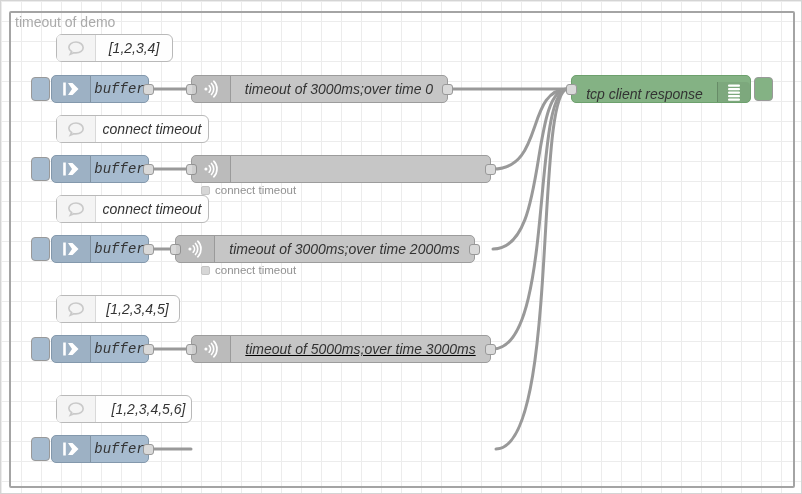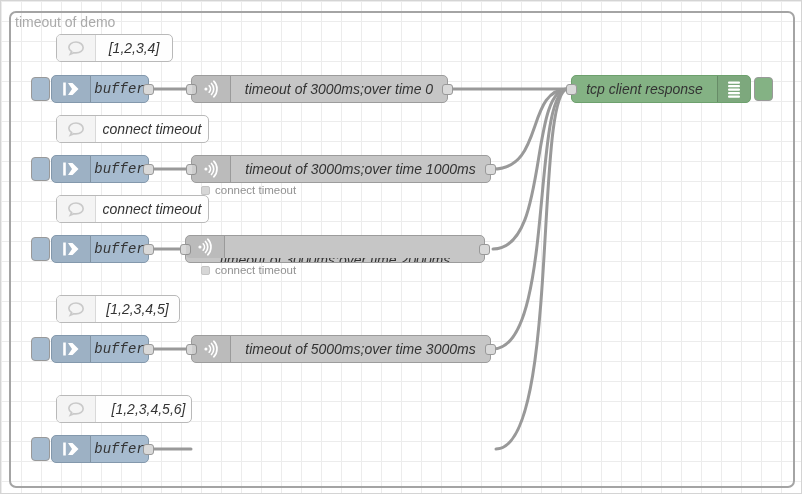--- a/index.html
+++ b/index.html
@@ -6,36 +6,36 @@
   .canvas{
     position:relative;width:802px;height:494px;overflow:hidden;box-sizing:border-box;
     background-color:#ffffff;
     background-image:linear-gradient(to right,#ececec 1px,transparent 1px),
                      linear-gradient(to bottom,#ececec 1px,transparent 1px);
     background-size:20px 20px;
     border:1px solid #d4d4d4;
     font-family:"Liberation Sans",sans-serif;
   }
   .group{position:absolute;left:8px;top:10px;width:786px;height:477px;
-    border:2px solid #a4a4a4;border-radius:7px;box-sizing:border-box;}
+    border:2px solid #a4a4a4;border-radius:2px;box-sizing:border-box;}
   .group-label{position:absolute;left:4px;top:1px;font-size:14px;color:#aaaaaa;white-space:nowrap;}
   svg.wires{position:absolute;left:0;top:0;width:802px;height:494px;}
   .wire{fill:none;stroke:#999999;stroke-width:3;stroke-linecap:round;}
   .node{position:absolute;height:28px;border-radius:5px;border:1px solid #999;
     display:flex;align-items:stretch;box-sizing:border-box;}
   .node .label{flex:1;display:flex;align-items:center;justify-content:center;
     font-size:14px;font-style:italic;color:#333;white-space:nowrap;padding:0 6px;overflow:hidden;}
   .icon-area{width:38px;position:relative;display:flex;align-items:center;justify-content:center;}
   .icon-area.shade{background:rgba(0,0,0,0.05);}
   .icon-area.left{border-right:1px solid rgba(0,0,0,0.18);border-radius:4px 0 0 4px;}
   .icon-area.right{border-left:1px solid rgba(0,0,0,0.18);border-radius:0 4px 4px 0;}
   .inject{background:#a6bbcf;border-color:#8398ac;font-family:Liberation Mono, monospace;}
   .request{background:#c6c6c6;border-color:#9c9c9c;}
-  .debug{background:#84b284;border-color:#6da06d;}
-  .comment{background:#fefefe;border-color:#b9b9b9;}
+  .debug{background:#84b284;border-color:#6da06d;align-items:flex-end;}
+  .comment{background:#fefefe;border-color:#b9b9b9;border-radius:6px;}
   .comment .icon-area{background:#f4f4f4;border-right:1px solid #d9d9d9;border-radius:4px 0 0 4px;}
   .port{position:absolute;width:11px;height:11px;background:#d9d9d9;border:1px solid #999;
     border-radius:3px;top:8px;box-sizing:border-box;}
   .port.in{left:-6px;}
   .port.out{right:-6px;}
   .btn{position:absolute;width:19px;height:24px;border:1px solid #999;border-radius:4px;
     box-sizing:border-box;cursor:pointer;}
   .inject-btn{background:#a6bbcf;}
   .debug-btn{background:#84b284;}
   .status{position:absolute;display:flex;align-items:center;height:12px;
@@ -187,47 +187,46 @@
   <div class="node request" style="left:190px;top:154px;width:300px;">
     <div class="port in"></div>
     <div class="icon-area shade left">
       <svg width="22" height="22" viewBox="0 0 24 24">
           <circle cx="6.5" cy="12" r="1.7" fill="#fff"></circle>
           <path d="M10 8.5 a5 5 0 0 1 0 7" stroke="#fff" stroke-width="1.8" fill="none" stroke-linecap="round"></path>
           <path d="M12.5 6 a8.5 8.5 0 0 1 0 12" stroke="#fff" stroke-width="1.8" fill="none" stroke-linecap="round"></path>
           <path d="M15 3.5 a12 12 0 0 1 0 17" stroke="#fff" stroke-width="1.8" fill="none" stroke-linecap="round"></path>
         </svg>
     </div>
-    <div class="label">timeout of 3000ms;over time 1000ms</div>
     <div class="port out"></div>
   </div>
   <div class="status" style="left:200px;top:183px;">
     <span class="status-dot"></span>
     <span>connect timeout</span>
   </div>
 
-  <div class="node request" style="left:184px;top:234px;width:300px;flex-direction:column;">
+  <div class="node request" style="left:174px;top:234px;width:300px;">
     <div class="port in"></div>
     <div class="icon-area shade left">
       <svg width="22" height="22" viewBox="0 0 24 24">
           <circle cx="6.5" cy="12" r="1.7" fill="#fff"></circle>
           <path d="M10 8.5 a5 5 0 0 1 0 7" stroke="#fff" stroke-width="1.8" fill="none" stroke-linecap="round"></path>
           <path d="M12.5 6 a8.5 8.5 0 0 1 0 12" stroke="#fff" stroke-width="1.8" fill="none" stroke-linecap="round"></path>
           <path d="M15 3.5 a12 12 0 0 1 0 17" stroke="#fff" stroke-width="1.8" fill="none" stroke-linecap="round"></path>
         </svg>
     </div>
     <div class="label">timeout of 3000ms;over time 2000ms</div>
     <div class="port out"></div>
   </div>
   <div class="status" style="left:200px;top:263px;">
     <span class="status-dot"></span>
     <span>connect timeout</span>
   </div>
 
-  <div class="node request" style="left:190px;top:334px;width:300px;">
+  <div class="node request" style="left:190px;top:334px;width:300px;text-decoration:underline;">
     <div class="port in"></div>
     <div class="icon-area shade left">
       <svg width="22" height="22" viewBox="0 0 24 24">
           <circle cx="6.5" cy="12" r="1.7" fill="#fff"></circle>
           <path d="M10 8.5 a5 5 0 0 1 0 7" stroke="#fff" stroke-width="1.8" fill="none" stroke-linecap="round"></path>
           <path d="M12.5 6 a8.5 8.5 0 0 1 0 12" stroke="#fff" stroke-width="1.8" fill="none" stroke-linecap="round"></path>
           <path d="M15 3.5 a12 12 0 0 1 0 17" stroke="#fff" stroke-width="1.8" fill="none" stroke-linecap="round"></path>
         </svg>
     </div>
     <div class="label">timeout of 5000ms;over time 3000ms</div>

